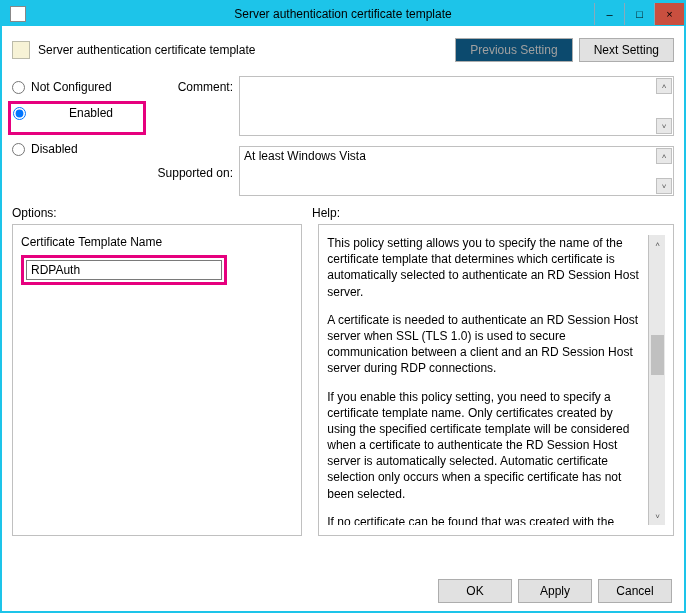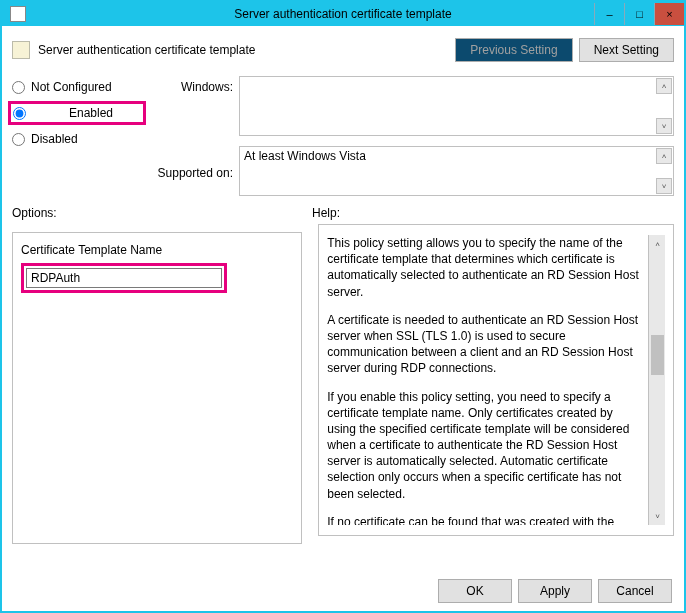--- a/index.html
+++ b/index.html
@@ -13,36 +13,36 @@
 .content { padding: 6px 10px 0 10px; height: 545px; }
 .hdr-row { display: flex; align-items: center; margin: 6px 0 14px 0; }
 .hdr-icon { width: 18px; height: 18px; background: #f7f3d6; border: 1px solid #bba; margin-right: 8px; }
 .hdr-title { font-size: 12px; }
 .nav-btns { margin-left: auto; display: flex; gap: 6px; }
 .btn { border: 1px solid #adadad; background: #e1e1e1; padding: 4px 14px; font-size: 12px; cursor: pointer; }
 .btn:disabled { color: #a0a0a0; background: #0c4a6e; }
 .top-grid { display: grid; grid-template-columns: 120px 95px 1fr; gap: 2px 6px; margin-bottom: 10px; }
 .radio-col { display: flex; flex-direction: column; gap: 12px; padding-top: 4px; }
 .radio-item { display: flex; align-items: center; gap: 6px; }
-.radio-item.enabled-hl { border: 3px solid #e6007e; padding: 2px 12px 2px 2px; margin: -5px -14px -5px -4px; gap: 43px; }
+.radio-item.enabled-hl { border: 3px solid #e6007e; padding: 2px 12px 12px 2px; margin: -5px -14px -5px -4px; gap: 43px; }
 .lbl-col { text-align: right; padding-top: 4px; display: flex; flex-direction: column; }
 .lbl-comment { padding-top: 0px; }
 .lbl-supported { margin-top: auto; padding-bottom: 16px; }
 .tba { border: 1px solid #c0c0c0; position: relative; background: #fff; }
 .tba .sb-up, .tba .sb-dn { position: absolute; right: 1px; width: 16px; height: 16px; background: #e8e8e8; border: 1px solid #c0c0c0; display: flex; align-items: center; justify-content: center; font-size: 8px; color: #555; }
 .tba .sb-up { top: 1px; }
 .tba .sb-dn { bottom: 1px; }
 .tba textarea { border: none; width: calc(100% - 18px); height: 100%; resize: none; outline: none; font-family: inherit; font-size: 12px; padding: 2px 4px; }
 .comment-box { height: 60px; }
 .supported-box { height: 50px; margin-top: 10px; }
 .sec-labels { display: flex; margin: 10px 0 4px 0; }
 .sec-labels .opt { width: 300px; }
 .panes { display: flex; gap: 8px; }
 .pane { border: 1px solid #c0c0c0; padding: 10px 8px; }
-.pane.options { width: 292px; height: 312px; margin-top: 8px; }
+.pane.options { width: 292px; height: 312px; }
 .pane.help { width: 358px; height: 312px; display: flex; margin-left: 8px; }
 .opt-label { margin-bottom: 6px; }
 .hl-input { border: 3px solid #e6007e; display: inline-block; padding: 2px; }
 .hl-input input { width: 196px; border: 1px solid #7a7a7a; padding: 2px 4px; font-size: 12px; }
 .help-text { flex: 1; overflow-y: auto; padding-right: 6px; font-size: 12px; line-height: 1.35; }
 .help-text p { margin-bottom: 12px; }
 .help-sb { width: 17px; background: #e8e8e8; border-left: 1px solid #c0c0c0; position: relative; }
 .help-sb .sb-up, .help-sb .sb-dn { position: absolute; width: 15px; height: 16px; left: 1px; display: flex; align-items: center; justify-content: center; font-size: 8px; color: #555; }
 .help-sb .sb-up { top: 1px; }
 .help-sb .sb-dn { bottom: 1px; }
@@ -83,21 +83,21 @@
       <label class="radio-item enabled-hl">
         <input type="radio" name="state" checked="" style="">
         <span>Enabled</span>
       </label>
       <label class="radio-item">
         <input type="radio" name="state" style="">
         <span>Disabled</span>
       </label>
     </div>
     <div class="lbl-col">
-      <div class="lbl-comment">Windows:</div>
+      <div class="lbl-comment">Comment:</div>
       <div class="lbl-supported">Supported on:</div>
     </div>
     <div>
       <div class="tba comment-box">
         <textarea style=""></textarea>
         <div class="sb-up">˄</div>
         <div class="sb-dn">˅</div>
       </div>
       <div class="tba supported-box">
         <textarea readonly="" style="">At least Windows Vista</textarea>

